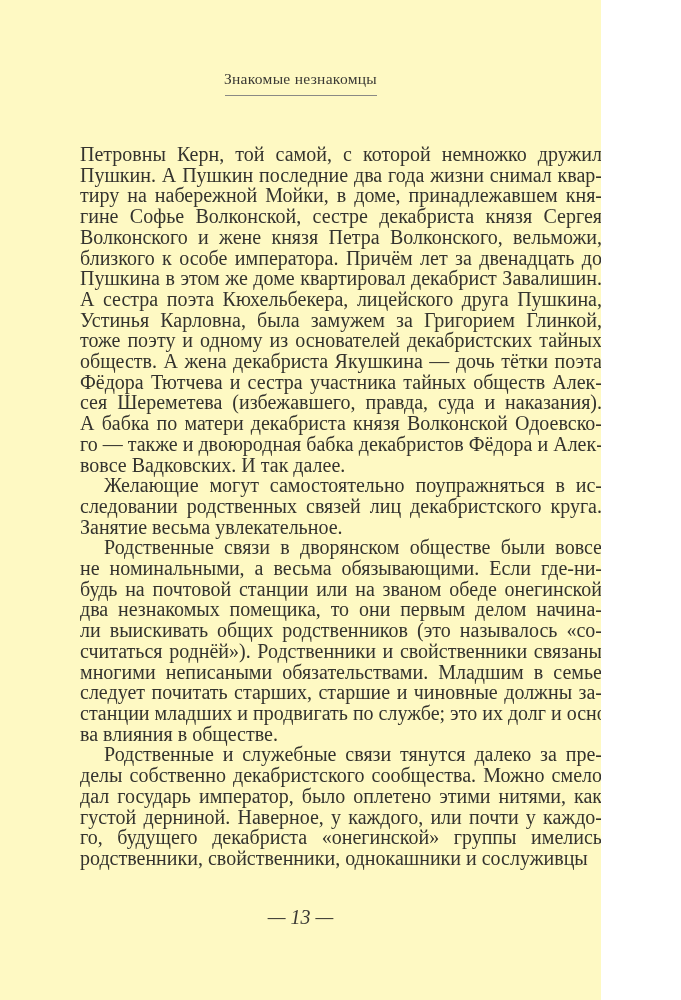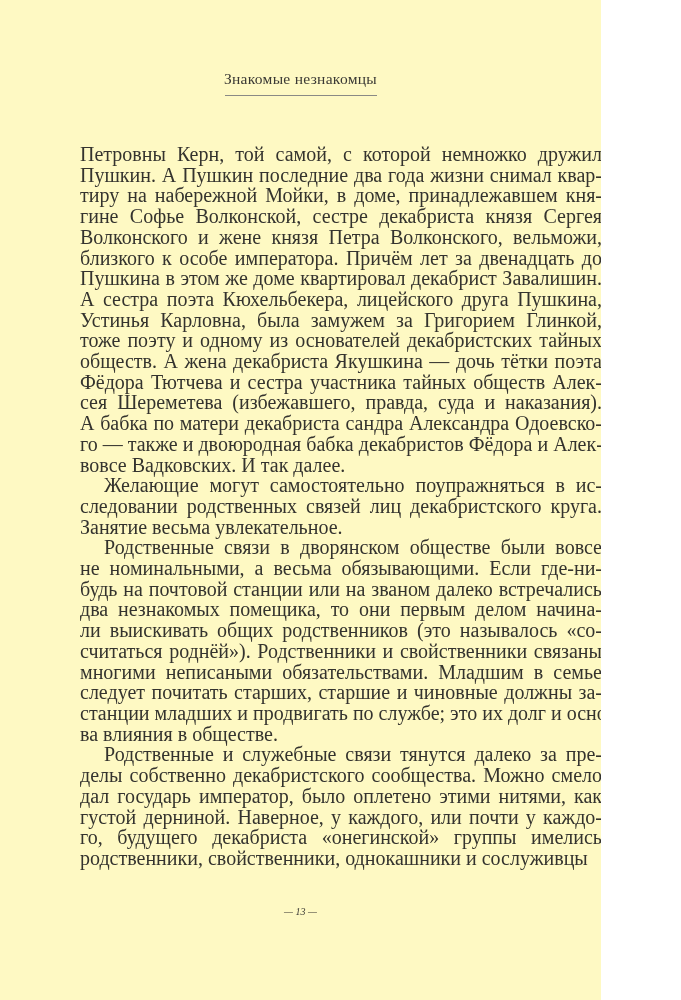--- a/index.html
+++ b/index.html
@@ -57,21 +57,21 @@
   }
   .paragraph.indent .line:first-child {
     text-indent: 24px;
   }
   .footer {
     position: absolute;
     top: 906px;
     left: 0;
     right: 0;
     text-align: center;
-    font-size: 10px;
+    font-size: 20px;
     color: #3a3934;
     font-style: italic;
   }
 </style>
 </head>
 <body>
 
 <div class="page">
   <div class="header">
     <div class="header-title">Знакомые незнакомцы</div>
@@ -85,33 +85,33 @@
         <div class="line">гине Софье Волконской, сестре декабриста князя Сергея</div>
         <div class="line">Волконского и жене князя Петра Волконского, вельможи,</div>
         <div class="line">близкого к особе императора. Причём лет за двенадцать до</div>
         <div class="line">Пушкина в этом же доме квартировал декабрист Завалишин.</div>
         <div class="line">А сестра поэта Кюхельбекера, лицейского друга Пушкина,</div>
         <div class="line">Устинья Карловна, была замужем за Григорием Глинкой,</div>
         <div class="line">тоже поэту и одному из основателей декабристских тайных</div>
         <div class="line">обществ. А жена декабриста Якушкина — дочь тётки поэта</div>
         <div class="line">Фёдора Тютчева и сестра участника тайных обществ Алек-</div>
         <div class="line">сея Шереметева (избежавшего, правда, суда и наказания).</div>
-        <div class="line">А бабка по матери декабриста сандра Александра Одоевско-</div>
+        <div class="line">А бабка по матери декабриста князя Волконской Одоевско-</div>
         <div class="line">го — также и двоюродная бабка декабристов Фёдора и Алек-</div>
         <div class="line last">вовсе Вадковских. И так далее.</div>
       </div>
       <div class="paragraph indent">
         <div class="line">Желающие могут самостоятельно поупражняться в ис-</div>
         <div class="line">следовании родственных связей лиц декабристского круга.</div>
         <div class="line last">Занятие весьма увлекательное.</div>
       </div>
       <div class="paragraph indent">
         <div class="line">Родственные связи в дворянском обществе были вовсе</div>
         <div class="line">не номинальными, а весьма обязывающими. Если где-ни-</div>
-        <div class="line">будь на почтовой станции или на званом далеко встречались</div>
+        <div class="line">будь на почтовой станции или на званом обеде онегинской</div>
         <div class="line">два незнакомых помещика, то они первым делом начина-</div>
         <div class="line">ли выискивать общих родственников (это называлось «со-</div>
         <div class="line">считаться роднёй»). Родственники и свойственники связаны</div>
         <div class="line">многими неписаными обязательствами. Младшим в семье</div>
         <div class="line">следует почитать старших, старшие и чиновные должны за-</div>
         <div class="line">станции младших и продвигать по службе; это их долг и осно-</div>
         <div class="line last">ва влияния в обществе.</div>
       </div>
       <div class="paragraph indent">
         <div class="line">Родственные и служебные связи тянутся далеко за пре-</div>

